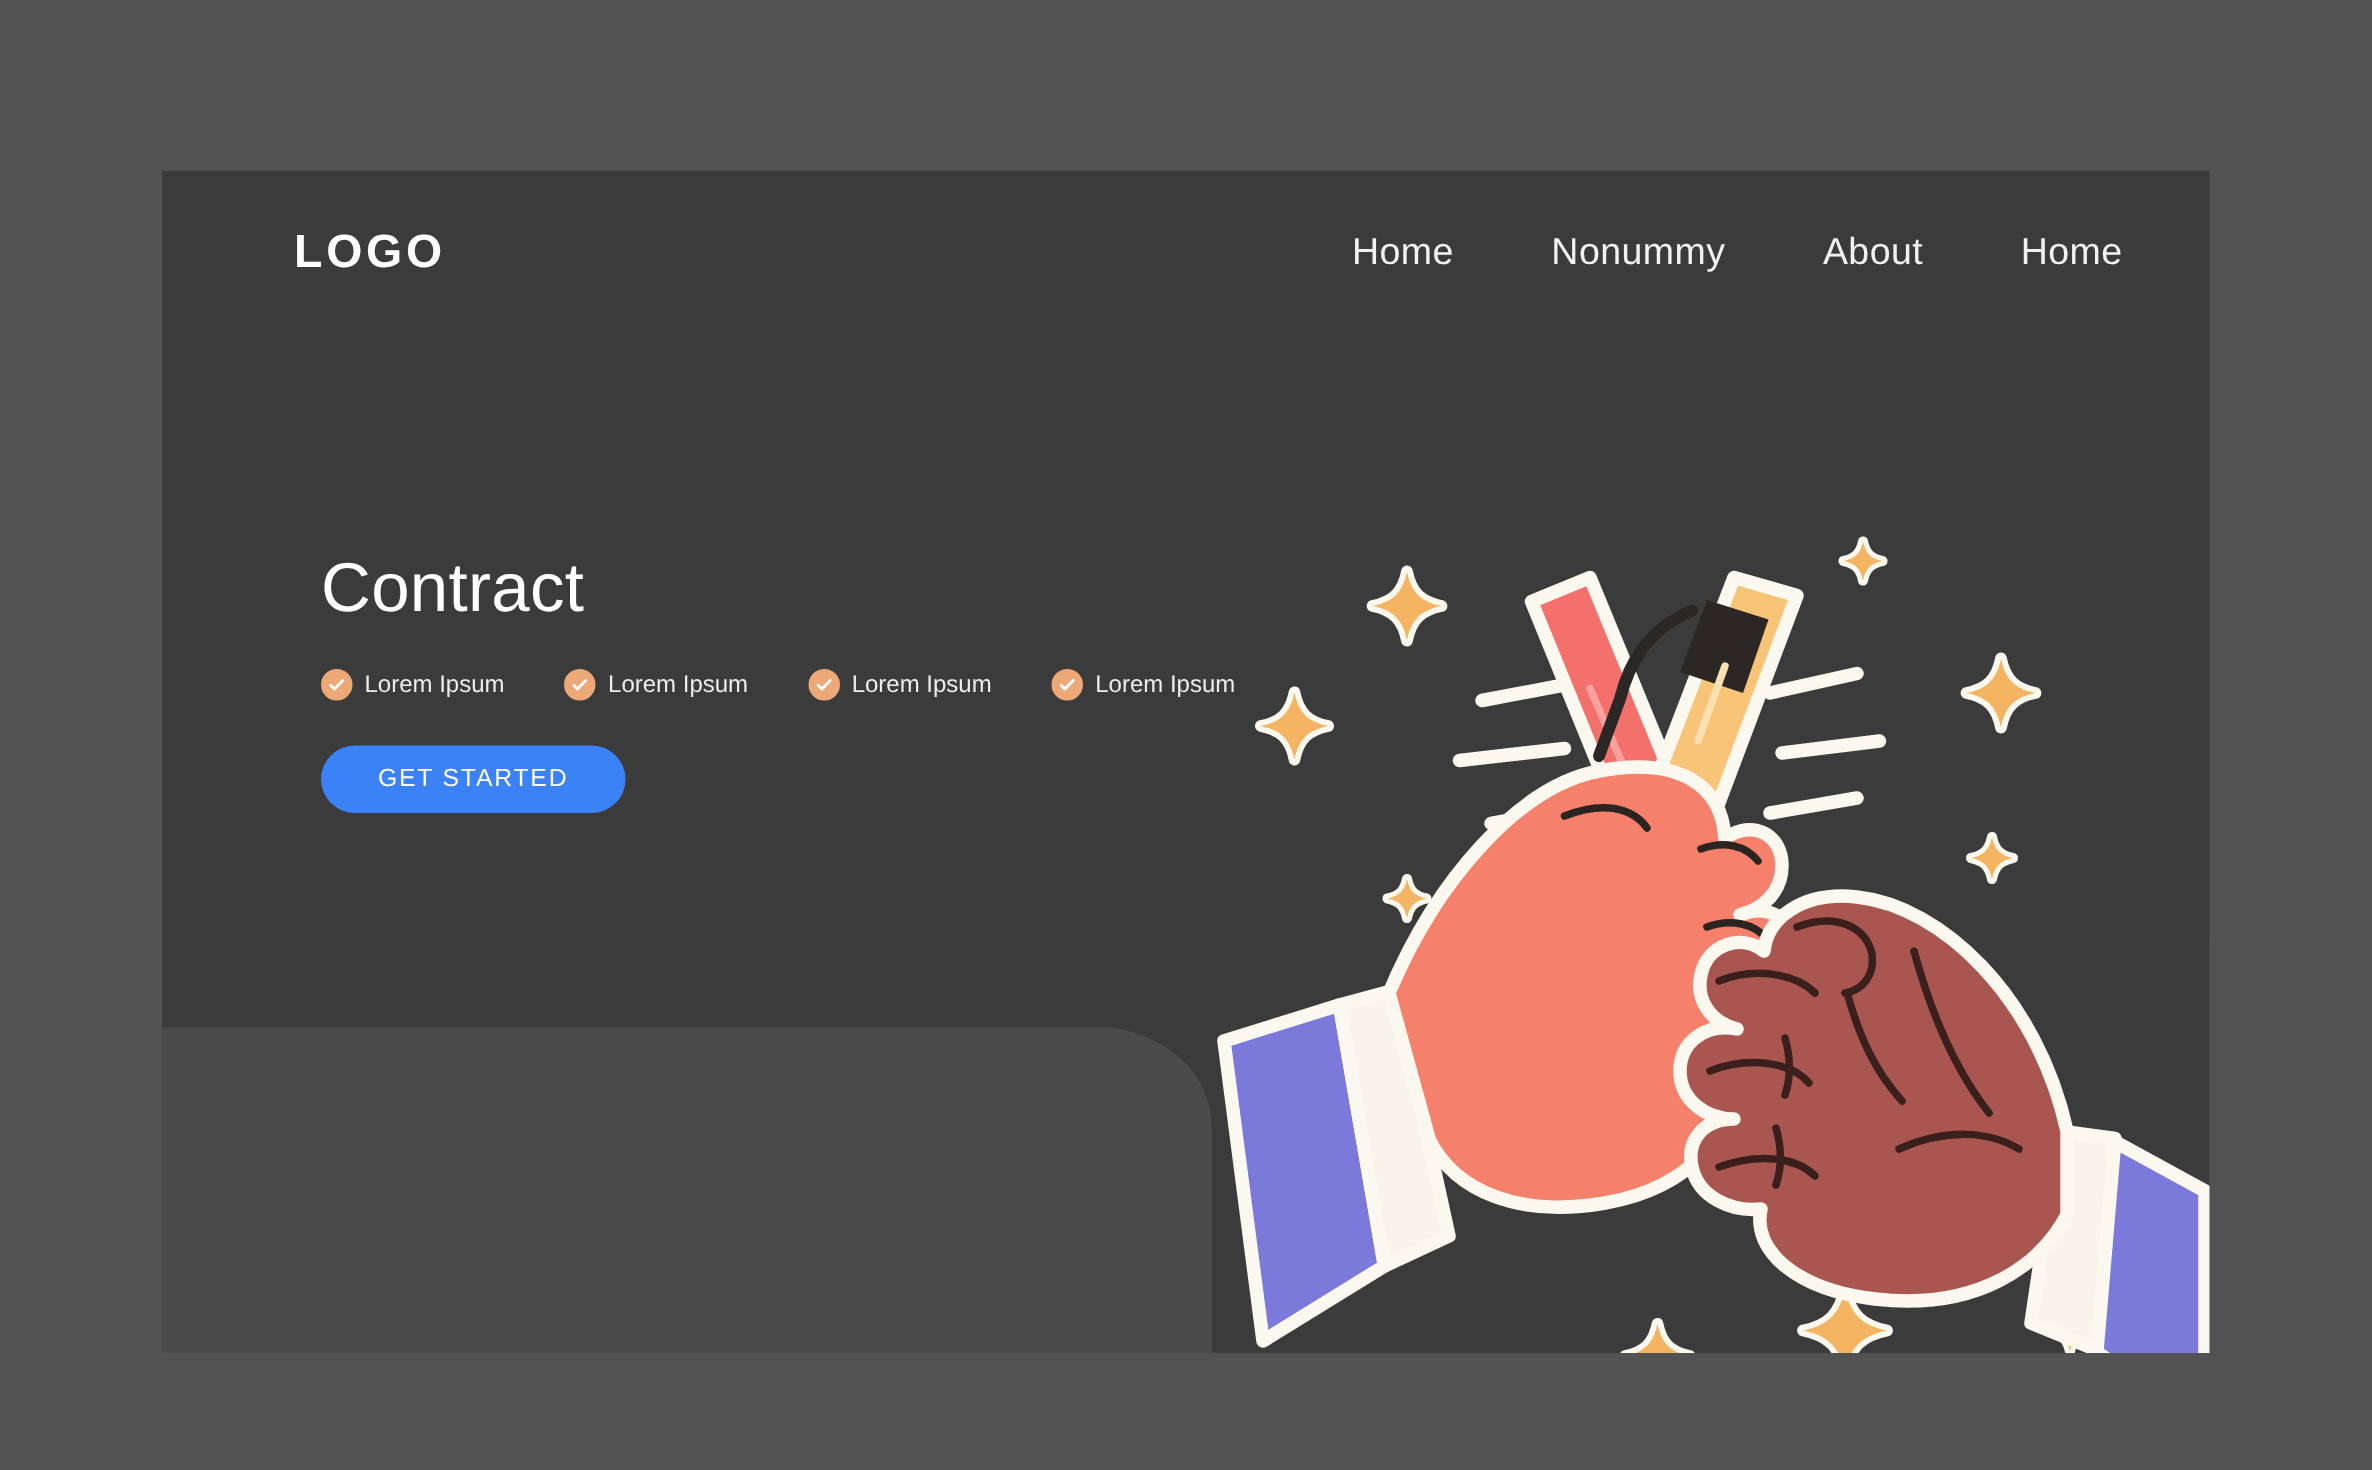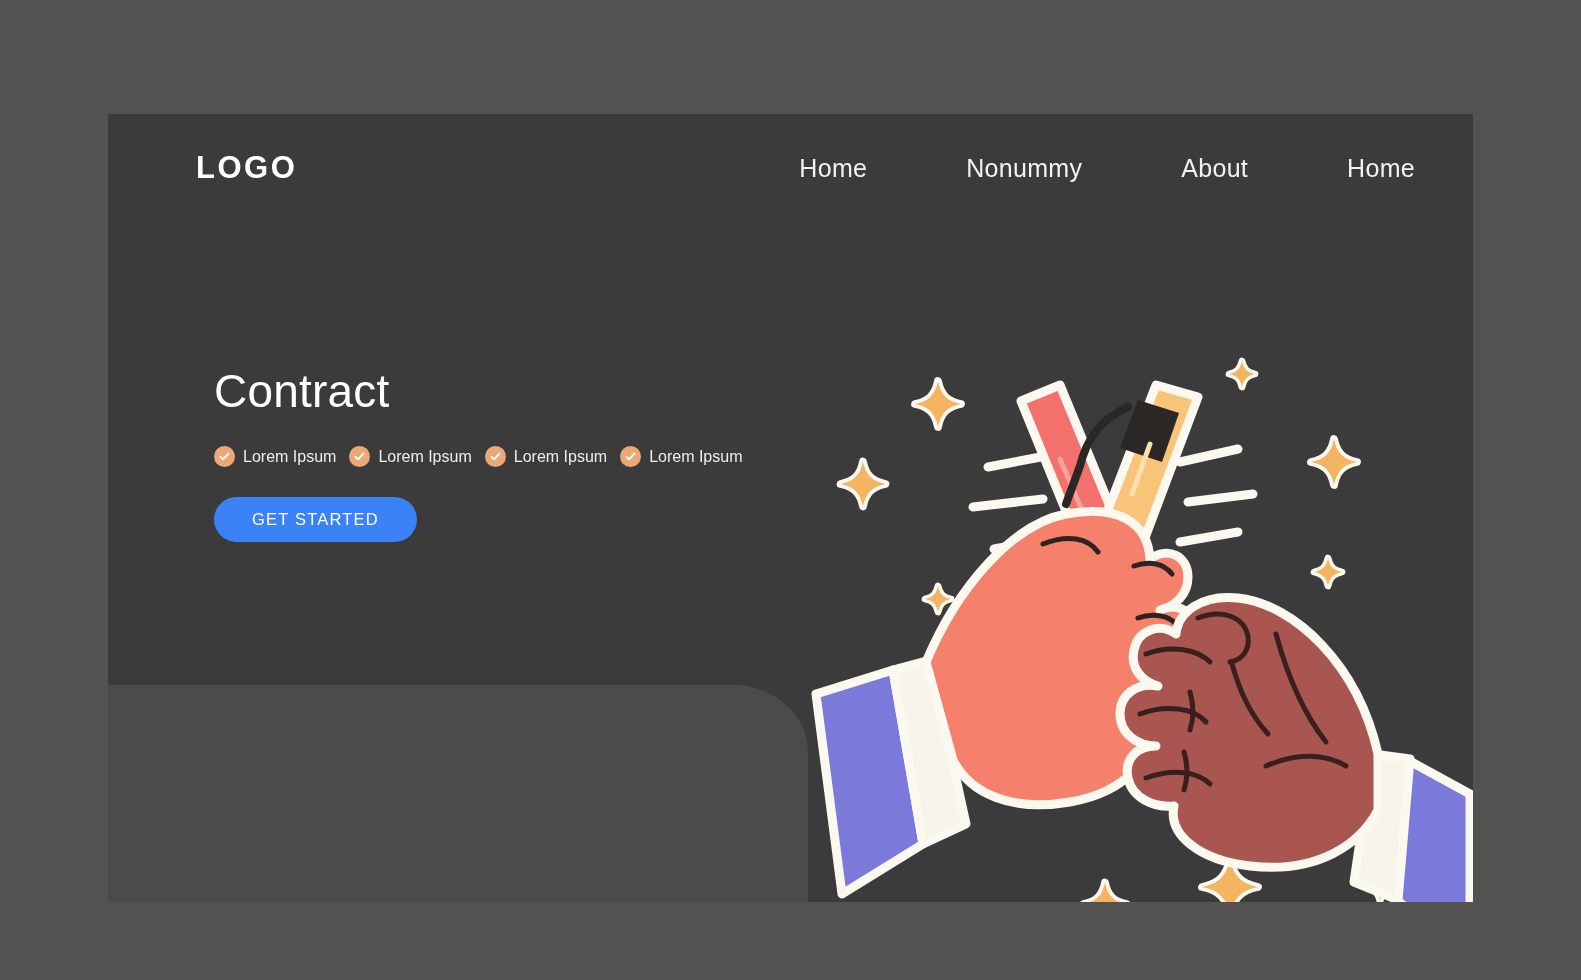--- a/index.html
+++ b/index.html
@@ -79,21 +79,21 @@
     font-size: 31px;
     font-weight: bold;
     letter-spacing: 2.5px;
   }
   .nav {
     position: absolute;
     right: 58px;
     top: 40px;
     display: flex;
     align-items: center;
-    gap: 99px;
+    gap: 65px;
   }
   .nav-item {
     color: #f2f2f2;
     font-size: 25px;
     letter-spacing: 0.3px;
     cursor: pointer;
     white-space: nowrap;
   }
 
   
@@ -115,21 +115,21 @@
     color: #e4e4e4;
     font-size: 19.5px;
     line-height: 33px;
     margin: 0 0 28px 0;
     width: 420px;
     text-align: justify;
   }
   .features {
     display: flex;
     align-items: center;
-    gap: 13px;
+    gap: 40px;
     margin-bottom: 30px;
   }
   .feature {
     display: flex;
     align-items: center;
     gap: 8px;
     cursor: default;
   }
   .check {
     width: 21px;

